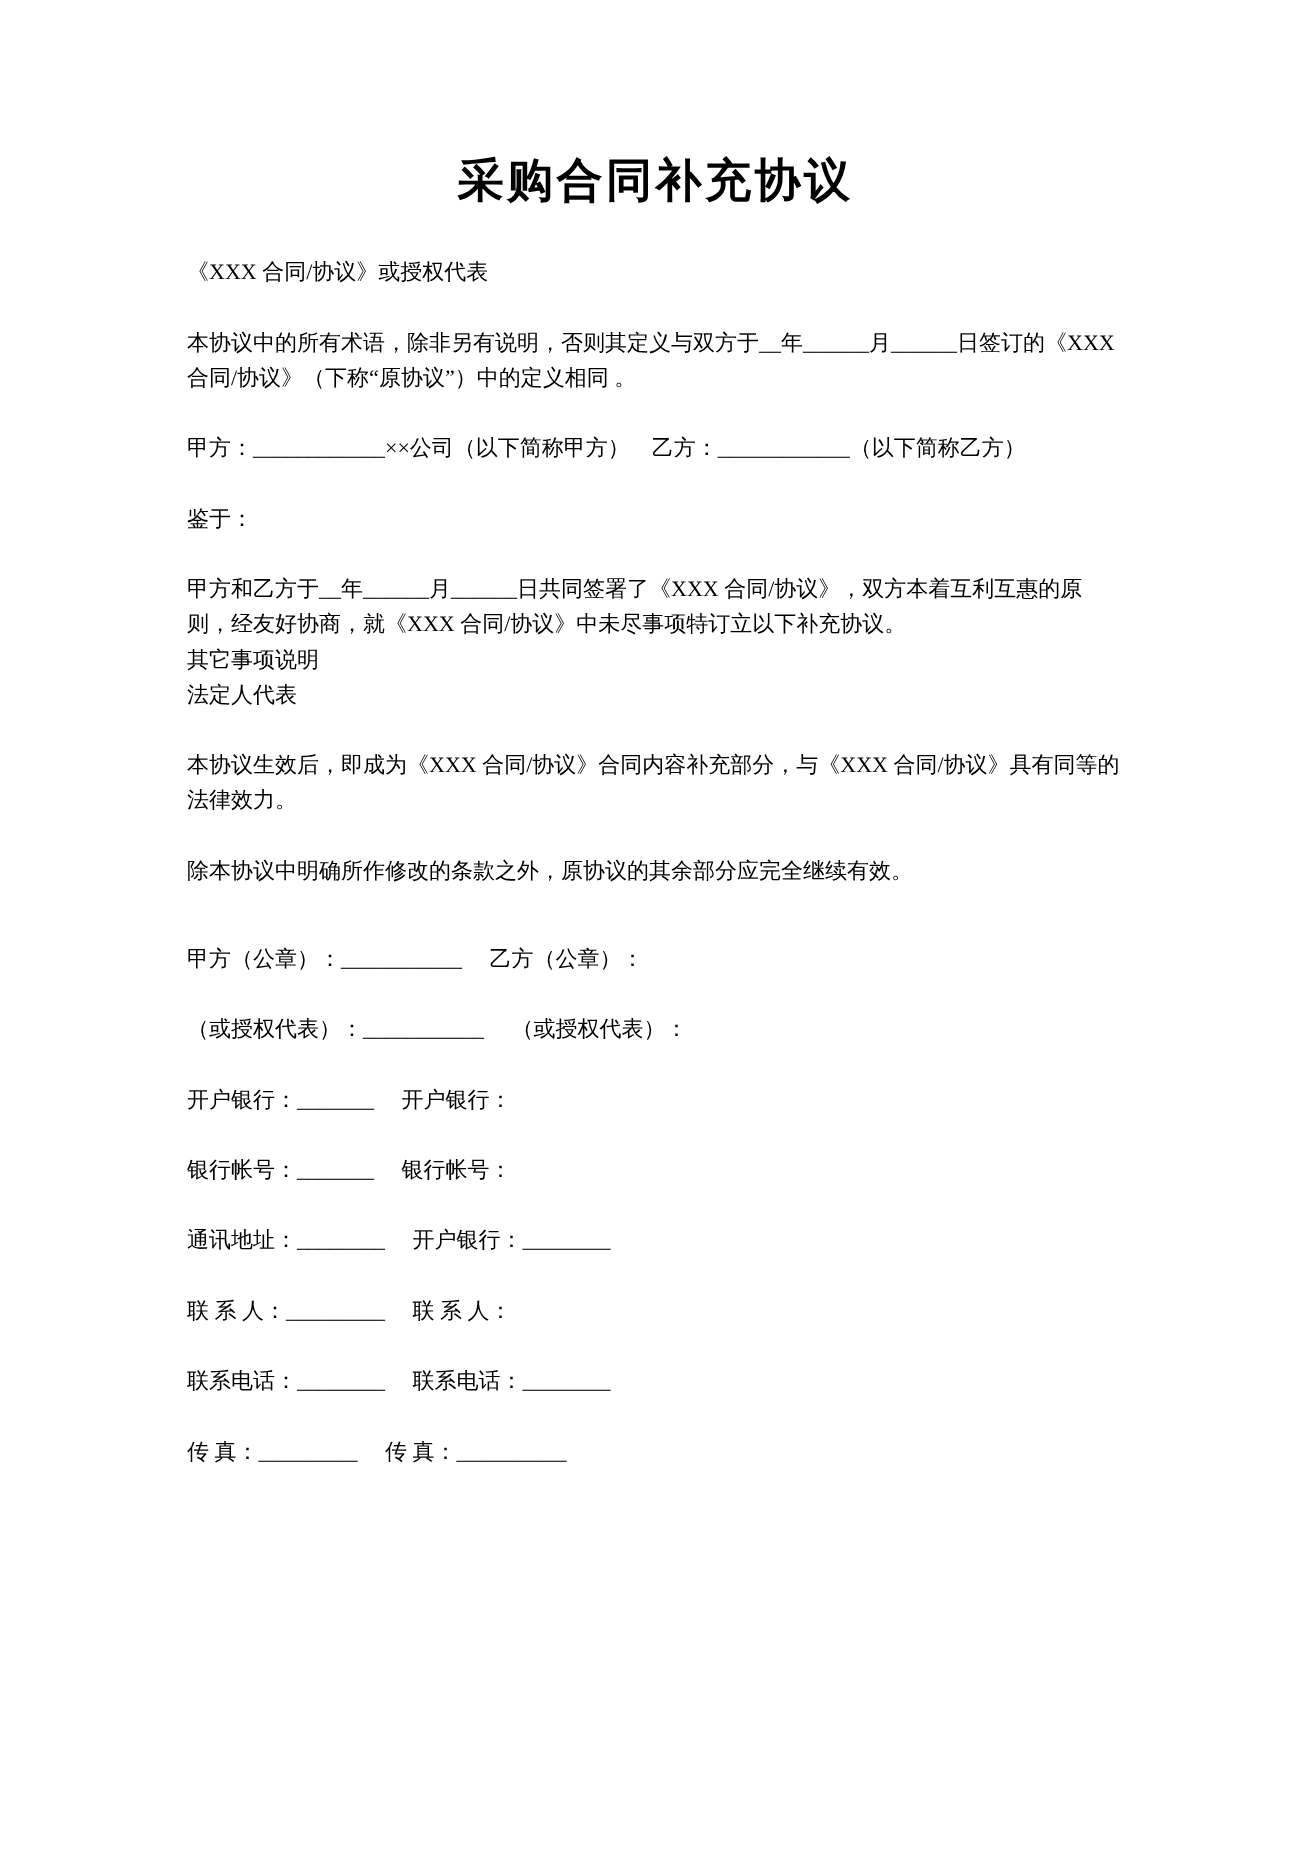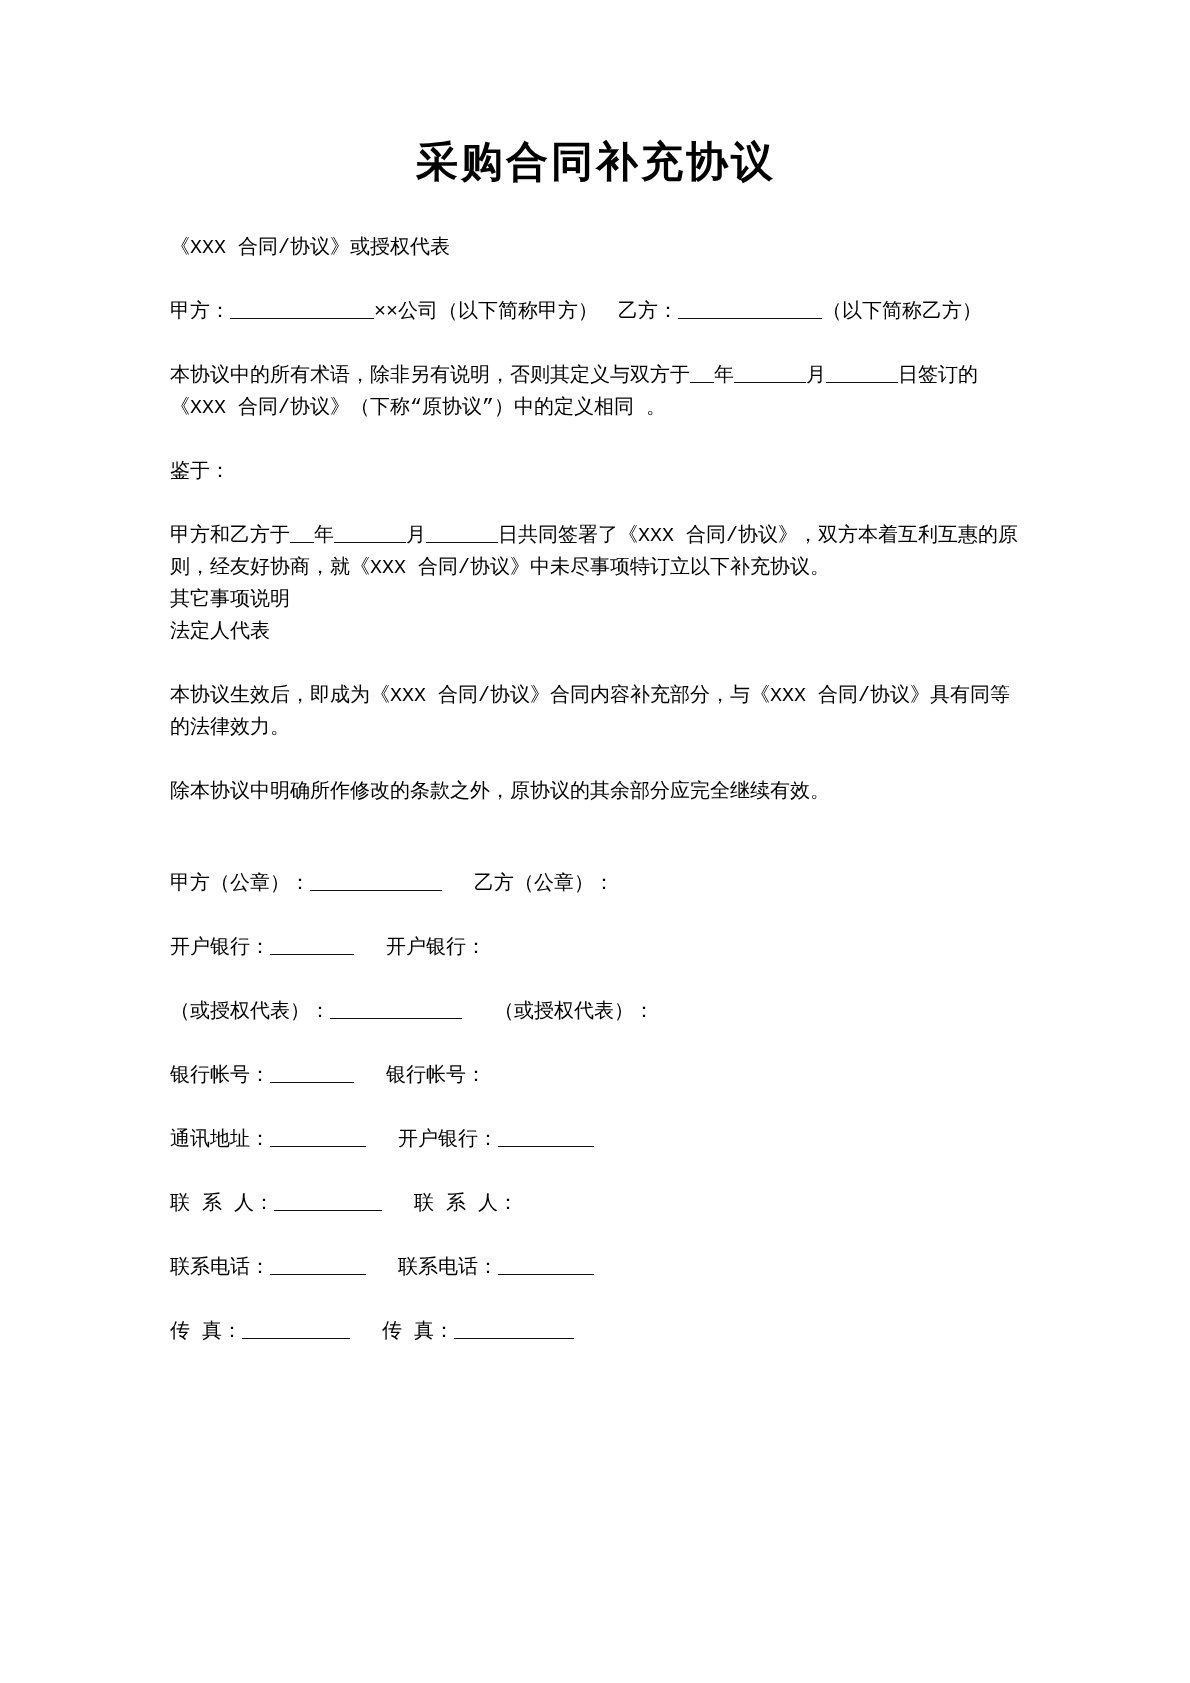--- a/index.html
+++ b/index.html
@@ -8,76 +8,76 @@
     background: #ffffff;
   }
   .page {
     position: relative;
     width: 1190px;
     height: 1683px;
     margin: 0 auto;
     box-sizing: border-box;
     background: #ffffff;
     padding: 138px 168px 0 170px;
-    font-family: Liberation Mono, monospace;
+    font-family: Liberation Serif, serif;
     color: #000000;
     font-size: 20px;
     line-height: 32px;
   }
   .doc-title {
     font-size: 42px;
     line-height: 54px;
     font-weight: 700;
     text-align: center;
     letter-spacing: 3px;
     margin: 0 0 40px 0;
   }
   .page p {
     margin: 32px 0 0 0;
     white-space: pre-wrap;
   }
   .page p.tight {
     margin-top: 0;
   }
   .page p.gap-xl {
-    margin-top: 60px;
+    margin-top: 48px;
   }
 </style>
 </head>
 <body>
 
 <div class="page">
 
   <h1 class="doc-title">采购合同补充协议</h1>
 
   <p class="tight">《XXX 合同/协议》或授权代表</p>
 
+  <p>本协议中的所有术语，除非另有说明，否则其定义与双方于__年______月______日签订的《XXX 合同/协议》（下称“原协议”）中的定义相同 。</p>
+
   <p>甲方：____________××公司（以下简称甲方）　乙方：____________（以下简称乙方）</p>
-
-  <p>本协议中的所有术语，除非另有说明，否则其定义与双方于__年______月______日签订的《XXX 合同/协议》（下称“原协议”）中的定义相同 。</p>
 
   <p>鉴于：</p>
 
   <p>甲方和乙方于__年______月______日共同签署了《XXX 合同/协议》，双方本着互利互惠的原则，经友好协商，就《XXX 合同/协议》中未尽事项特订立以下补充协议。</p>
 
 
   <p class="tight">其它事项说明</p>
 
   <p class="tight">法定人代表</p>
 
   <p>本协议生效后，即成为《XXX 合同/协议》合同内容补充部分，与《XXX 合同/协议》具有同等的法律效力。</p>
 
   <p>除本协议中明确所作修改的条款之外，原协议的其余部分应完全继续有效。</p>
 
   <p class="gap-xl">甲方（公章）：___________　 乙方（公章）：</p>
 
 
+  <p>（或授权代表）：___________　 （或授权代表）：</p>
+
   <p>开户银行：_______　 开户银行：</p>
-
-  <p>（或授权代表）：___________　 （或授权代表）：</p>
 
   <p>银行帐号：_______　 银行帐号：</p>
 
   <p>通讯地址：________　 开户银行：________</p>
 
   <p>联 系 人：_________　 联 系 人：</p>
 
   <p>联系电话：________　 联系电话：________</p>
 
   <p>传 真：_________　 传 真：__________</p>

